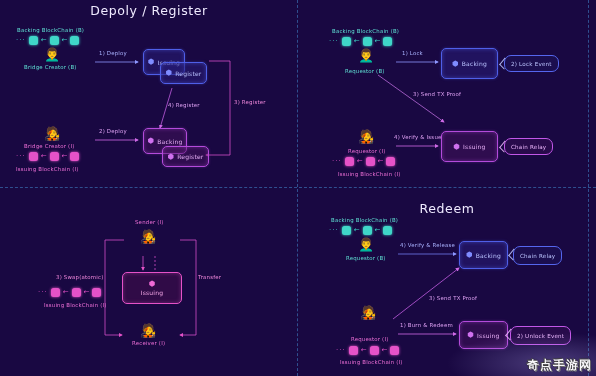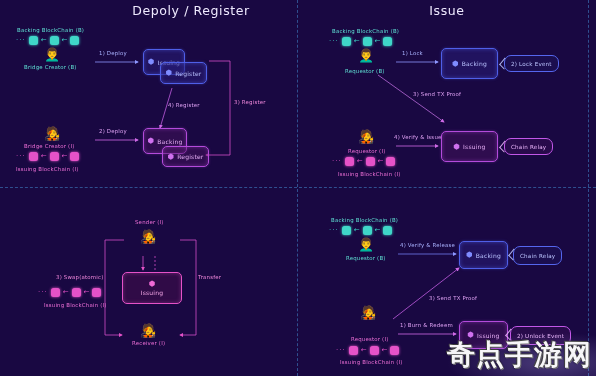--- a/index.html
+++ b/index.html
@@ -6,21 +6,21 @@
   body{
     width:596px;height:376px;
     background:#190842;
     font-family:"DejaVu Sans","Liberation Sans",sans-serif;
     overflow:hidden;
     position:relative;
   }
   .board{position:absolute;inset:0;background:#190842;}
   
   .quad{position:absolute;width:298px;height:188px;overflow:hidden;}
-  #q-deploy{left:0;top:0;padding-left:28px;}
+  #q-deploy{left:0;top:0;}
   #q-issue{left:298px;top:0;}
   #q-transfer{left:0;top:188px;}
   #q-redeem{left:298px;top:188px;}
 
   .divider{position:absolute;background:transparent;}
   .div-v{left:297px;top:0;width:0;height:376px;border-left:1px dashed #2f4f8f;}
   .div-h{left:0;top:187px;width:596px;height:0;border-top:1px dashed #2f4f8f;}
   .div-v2{left:588px;top:0;width:0;height:376px;border-left:1px dashed #2f4f8f;}
 
   .title{
@@ -73,21 +73,21 @@
     transform:rotate(45deg) skew(6deg);opacity:.9;background:transparent;}
   .alabel{position:absolute;font-size:5.4px;white-space:nowrap;letter-spacing:.2px;}
   .alabel.blue{color:#aab3ff;}
   .alabel.purp{color:#dda0f2;}
   .alabel.pink{color:#f289dd;}
 
   svg.ov{position:absolute;left:0;top:0;width:298px;height:188px;overflow:visible;}
 
   
   .wm{
-    position:absolute;right:4px;bottom:2px;font-size:28px;font-weight:700;
+    position:absolute;right:4px;bottom:2px;font-size:12px;font-weight:700;
     color:#ffffff;letter-spacing:1px;
     text-shadow:0 0 2px #000,1px 1px 0 #8a8a8a,-1px -1px 0 #555;
     font-family:"DejaVu Sans",sans-serif;opacity:.96;
   }
   .wmglow{position:absolute;right:0;bottom:0;width:150px;height:44px;
     background:radial-gradient(ellipse at 70% 70%,rgba(190,180,255,.30),rgba(25,8,66,0) 70%);}
 </style>
 </head>
 <body>
 
@@ -159,21 +159,20 @@
       <span class="bi">⬢</span>
       <span>Backing</span>
     </div>
     <div class="box purp" style="left:162px;top:146px;width:45px;height:19px;">
       <span class="bi">⬢</span>
       <span>Register</span>
     </div>
   </div>
 
   <div class="quad" id="q-issue">
-    <div class="title">Issue</div>
 
     <svg class="ov">
       <line x1="98" y1="62" x2="140" y2="62" stroke="#8e97ff" stroke-width="0.8" marker-end="url(#ab)"></line>
       <line x1="80" y1="75" x2="146" y2="122" stroke="#b86ad8" stroke-width="0.8" marker-end="url(#ap)"></line>
       <line x1="98" y1="146" x2="140" y2="146" stroke="#d06ae8" stroke-width="0.8" marker-end="url(#ap)"></line>
     </svg>
 
     <div class="clabel teal" style="left:34px;top:28px;">Backing BlockChain (B)</div>
     <div class="chain teal" style="left:31px;top:37px;">
       <span class="dots">···</span>
@@ -249,20 +248,21 @@
       <span class="node"></span>
       <span class="arrowmini">←</span>
       <span class="node"></span>
       <span class="arrowmini">←</span>
       <span class="node"></span>
     </div>
     <div class="clabel pink" style="left:44px;top:114px;">Issuing BlockChain (I)</div>
   </div>
 
   <div class="quad" id="q-redeem">
+    <div class="title" style="top:13px;">Redeem</div>
 
     <svg class="ov">
       <line x1="100" y1="66" x2="158" y2="66" stroke="#6f7bf0" stroke-width="0.8" marker-end="url(#ab)"></line>
       <line x1="95" y1="131" x2="161" y2="80" stroke="#c05cdf" stroke-width="0.8" marker-end="url(#ap)"></line>
       <line x1="100" y1="146" x2="158" y2="146" stroke="#d06ae8" stroke-width="0.8" marker-end="url(#ap)"></line>
     </svg>
 
     <div class="clabel teal" style="left:33px;top:29px;">Backing BlockChain (B)</div>
     <div class="chain teal" style="left:31px;top:38px;">
       <span class="dots">···</span>

